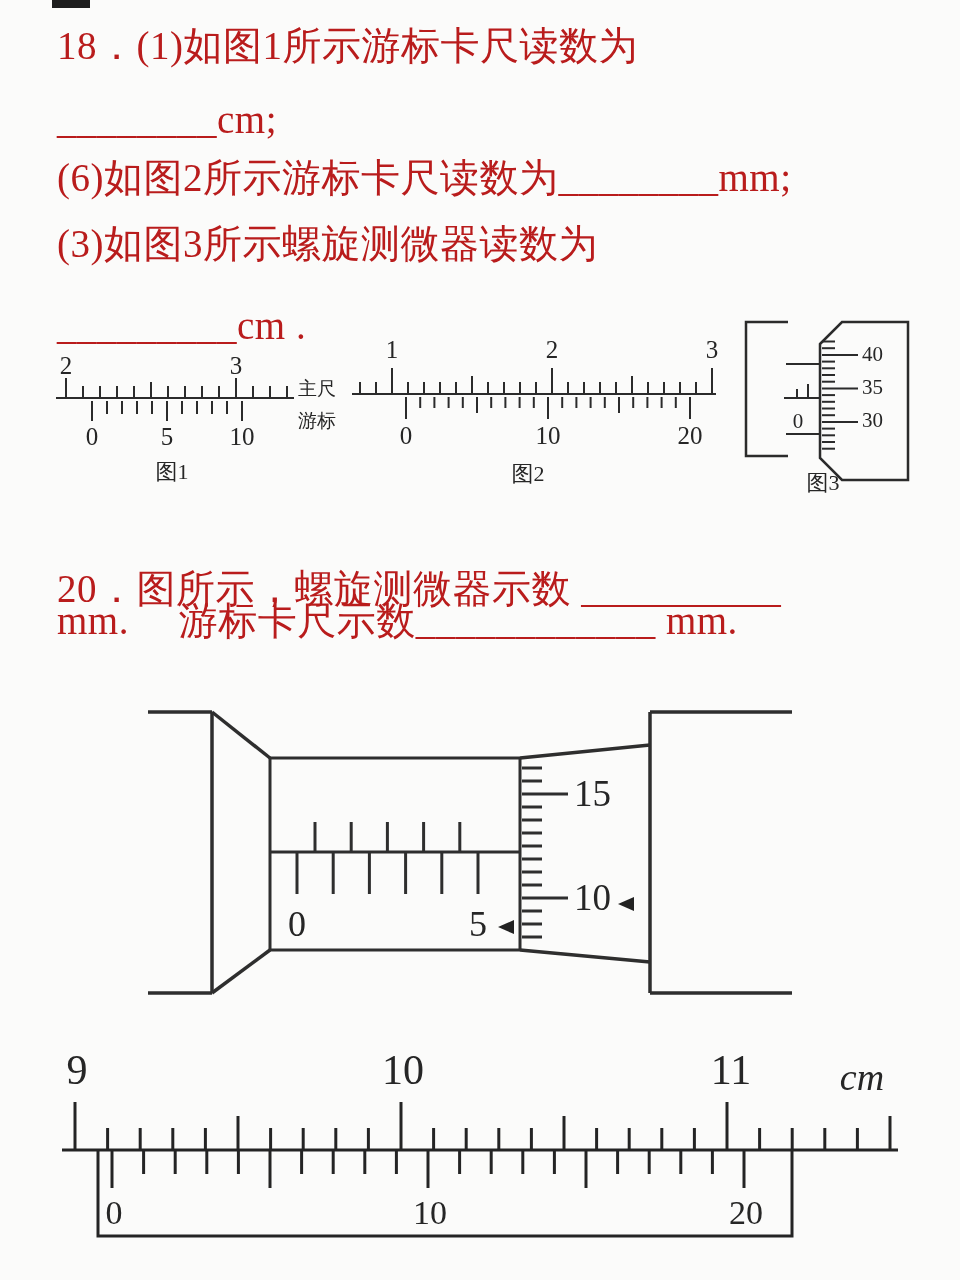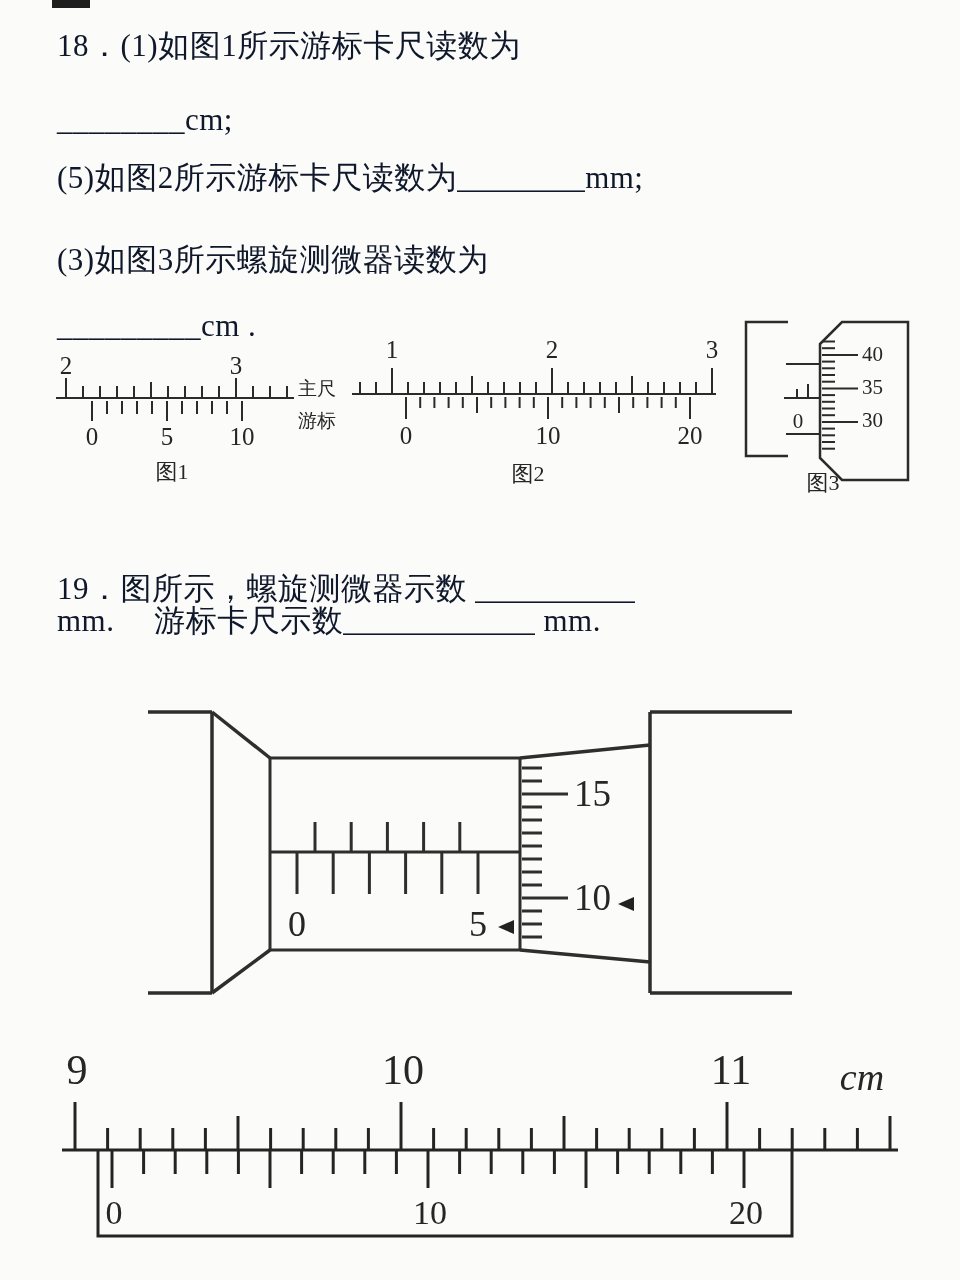--- a/index.html
+++ b/index.html
@@ -1,36 +1,36 @@
 <!DOCTYPE html>
 <html><head>
 <meta charset="utf-8">
 <style>
   html,body{margin:0;padding:0;}
   body{width:960px;height:1280px;background:#fbfbfa;position:relative;overflow:hidden;
        font-family:"Liberation Serif","DejaVu Serif",serif;}
-  .tline{position:absolute;left:57px;font-size:31px;line-height:48px;color:#0f172a;
+  .tline{position:absolute;left:57px;font-size:39px;line-height:48px;color:#b91c1c;
          white-space:pre-wrap;letter-spacing:.5px;}
   .frag{position:absolute;left:52px;top:0;width:38px;height:8px;background:#1e1e1e;}
   svg{position:absolute;overflow:visible;}
   svg text{font-family:"Liberation Serif","DejaVu Serif",serif;fill:#262626;}
   .n19{font-size:19px;} .n21{font-size:21px;} .n25{font-size:25px;}
   .cap{font-size:22px;} .n34{font-size:34px;} .n36{font-size:36px;}
   .n37{font-size:37px;} .n38{font-size:38px;} .n42{font-size:42px;}
   .it{font-style:italic;}
 </style>
 </head>
 <body>
 
 <div class="frag"></div>
 
 <div class="tline" style="top:22px">18．(1)如图1所示游标卡尺读数为</div>
 <div class="tline" style="top:96px">________cm;</div>
-<div class="tline" style="top:154px">(5)如图2所示游标卡尺读数为________mm;</div>
-<div class="tline" style="top:236px">(3)如图3所示螺旋测微器读数为</div>
+<div class="tline" style="top:154px">(6)如图2所示游标卡尺读数为________mm;</div>
+<div class="tline" style="top:220px">(3)如图3所示螺旋测微器读数为</div>
 <div class="tline" style="top:302px">_________cm .</div>
 
 <svg style="left:52px;top:348px" width="270" height="140" viewBox="0 0 270 140">
   <text class="n25" text-anchor="middle" x="14" y="26">2</text>
   <text class="n25" text-anchor="middle" x="184" y="26">3</text>
   <g stroke="#2b2b2b" stroke-width="2">
       <line x1="14" x2="14" y1="50" y2="30"></line>
       <line x1="31" x2="31" y1="50" y2="38"></line>
       <line x1="48" x2="48" y1="50" y2="38"></line>
       <line x1="65" x2="65" y1="50" y2="38"></line>
@@ -163,21 +163,21 @@
       <line x1="84" x2="97" y1="129.3" y2="129.3"></line>
       <line x1="84" x2="97" y1="136" y2="136"></line>
       <line x1="84" x2="97" y1="142.7" y2="142.7"></line>
     </g>
   <text class="n21" x="124" y="55">40</text>
   <text class="n21" x="124" y="88">35</text>
   <text class="n21" x="124" y="121">30</text>
   <text class="cap" text-anchor="middle" x="85" y="184">图3</text>
 </svg>
 
-<div class="tline" style="top:565px">19．图所示，螺旋测微器示数 __________</div>
+<div class="tline" style="top:565px">20．图所示，螺旋测微器示数 __________</div>
 <div class="tline" style="top:597px">mm.　 游标卡尺示数____________ mm.</div>
 
 <svg style="left:140px;top:700px" width="660" height="315" viewBox="0 0 660 315">
   <g stroke="#2e2e2e" stroke-width="3.5" fill="none">
     <line x1="8" y1="12" x2="72" y2="12"></line>
     <line x1="8" y1="293" x2="72" y2="293"></line>
     <line x1="72" y1="12" x2="72" y2="293"></line>
     <line x1="72" y1="12" x2="130" y2="58"></line>
     <line x1="72" y1="293" x2="130" y2="250"></line>
   </g>

